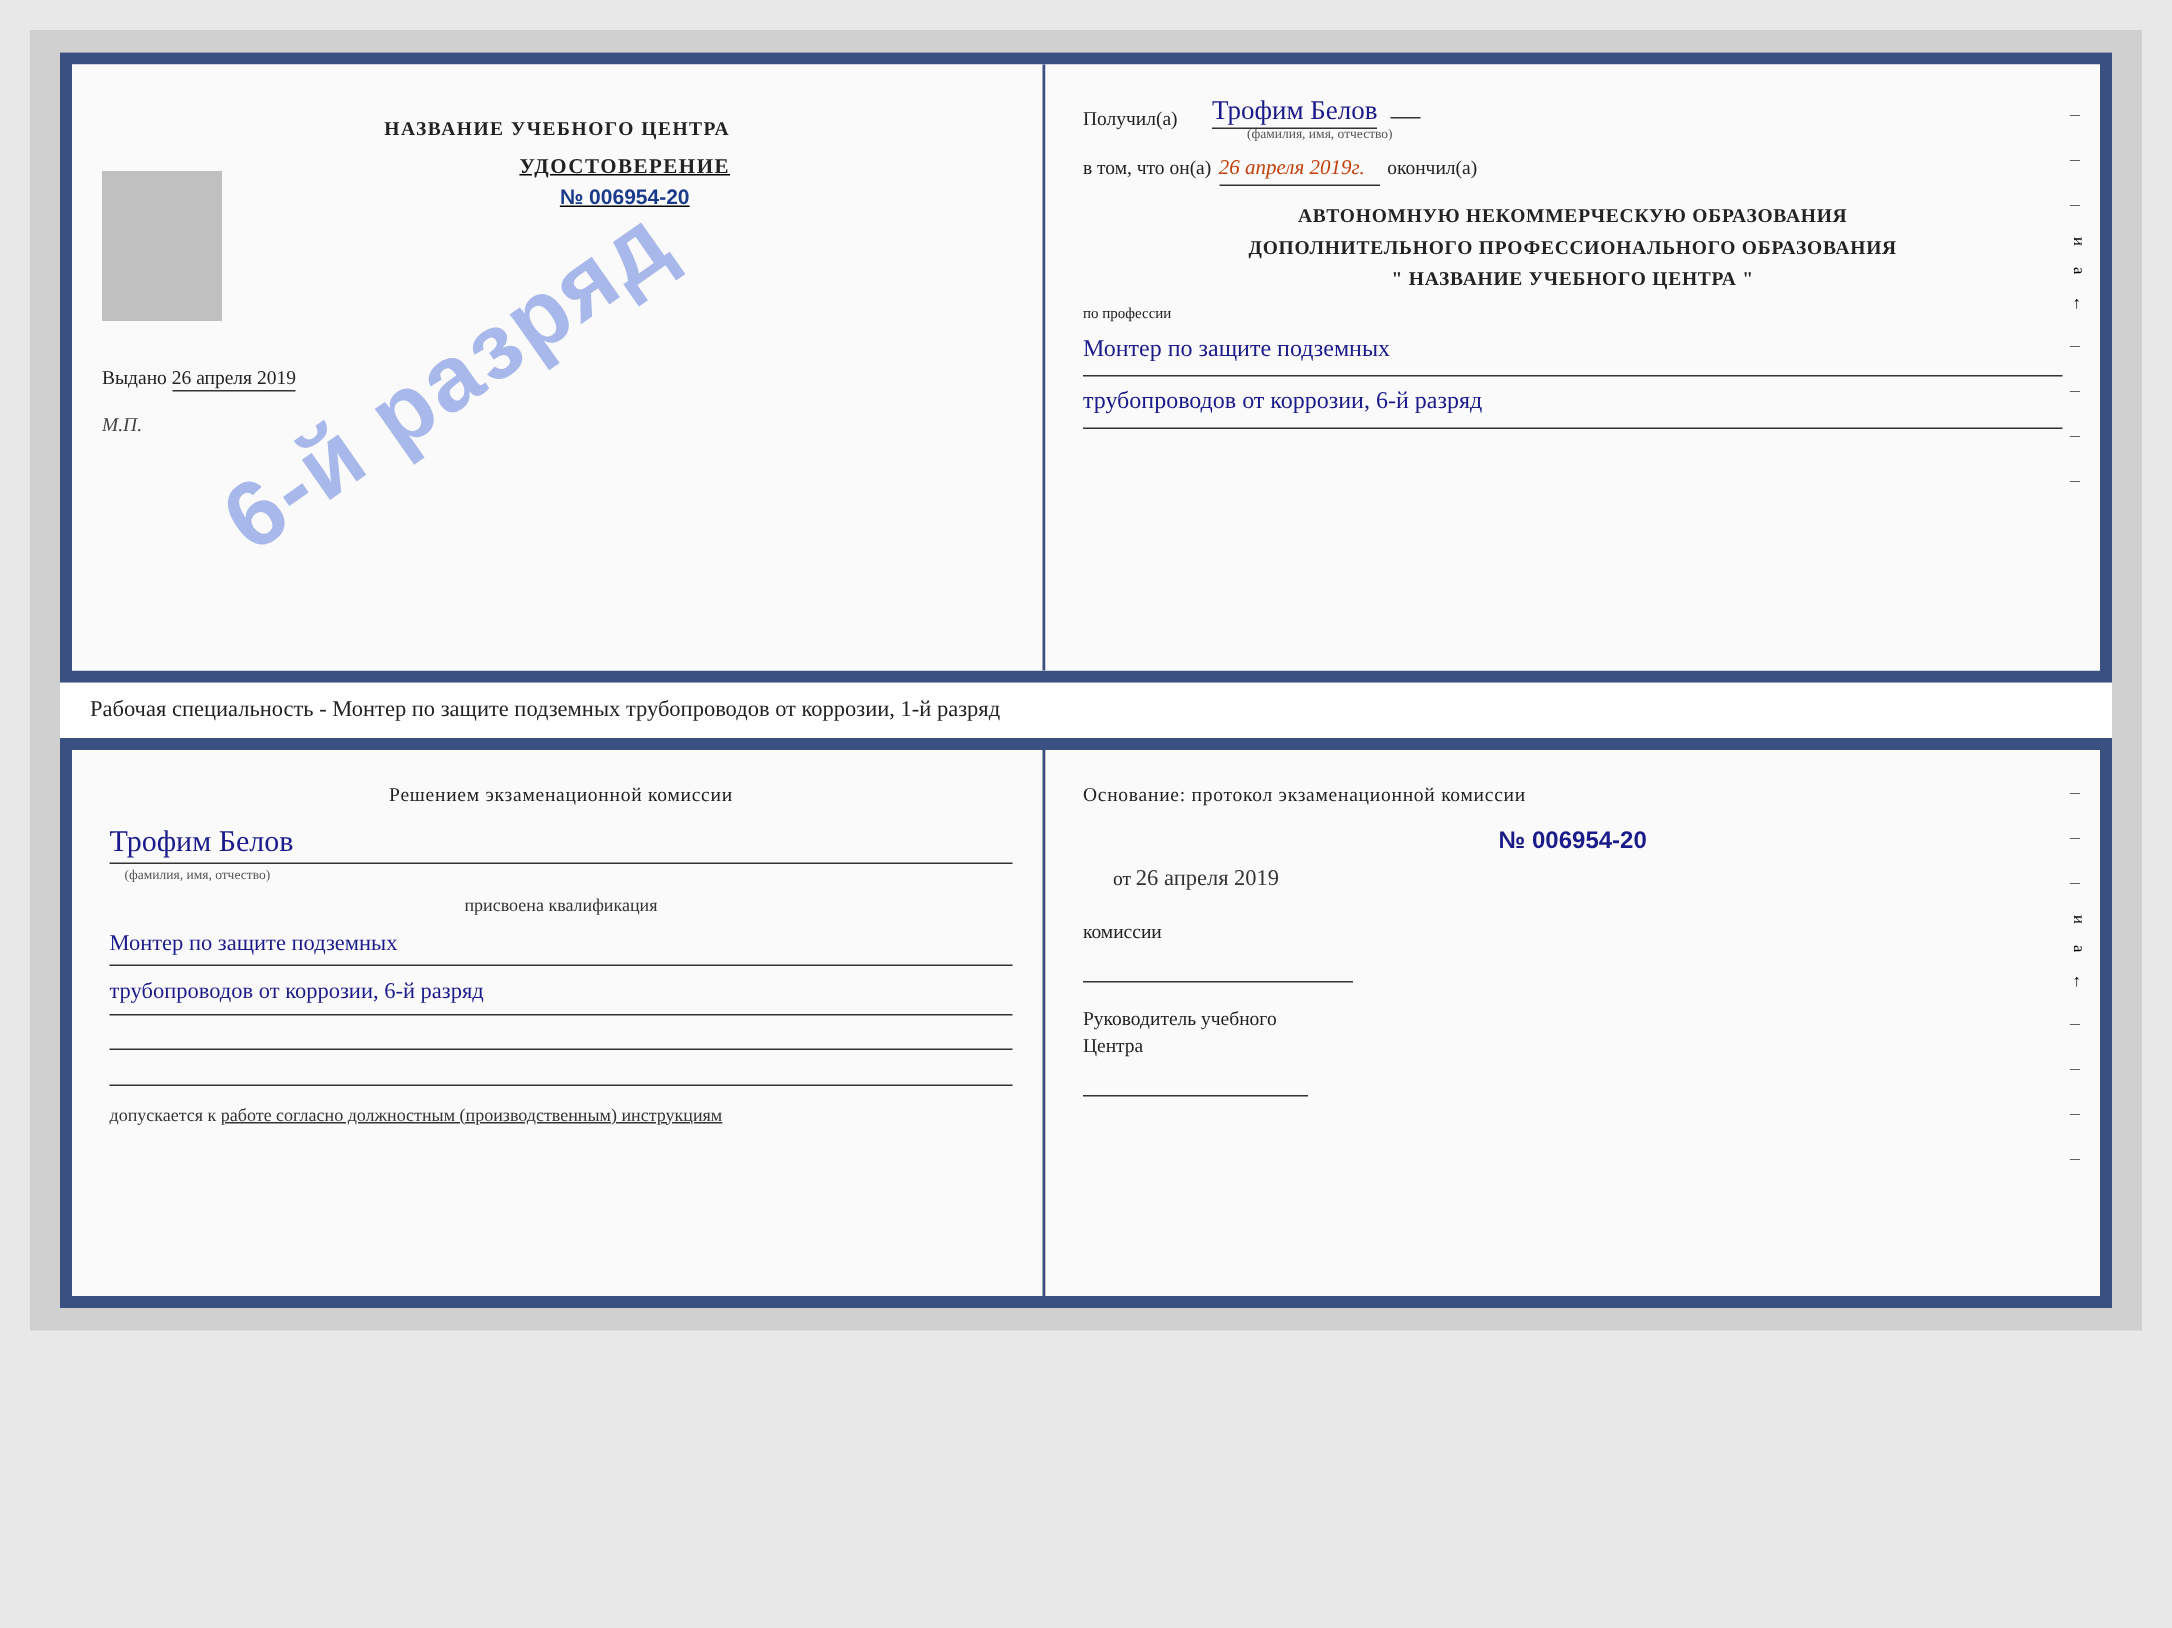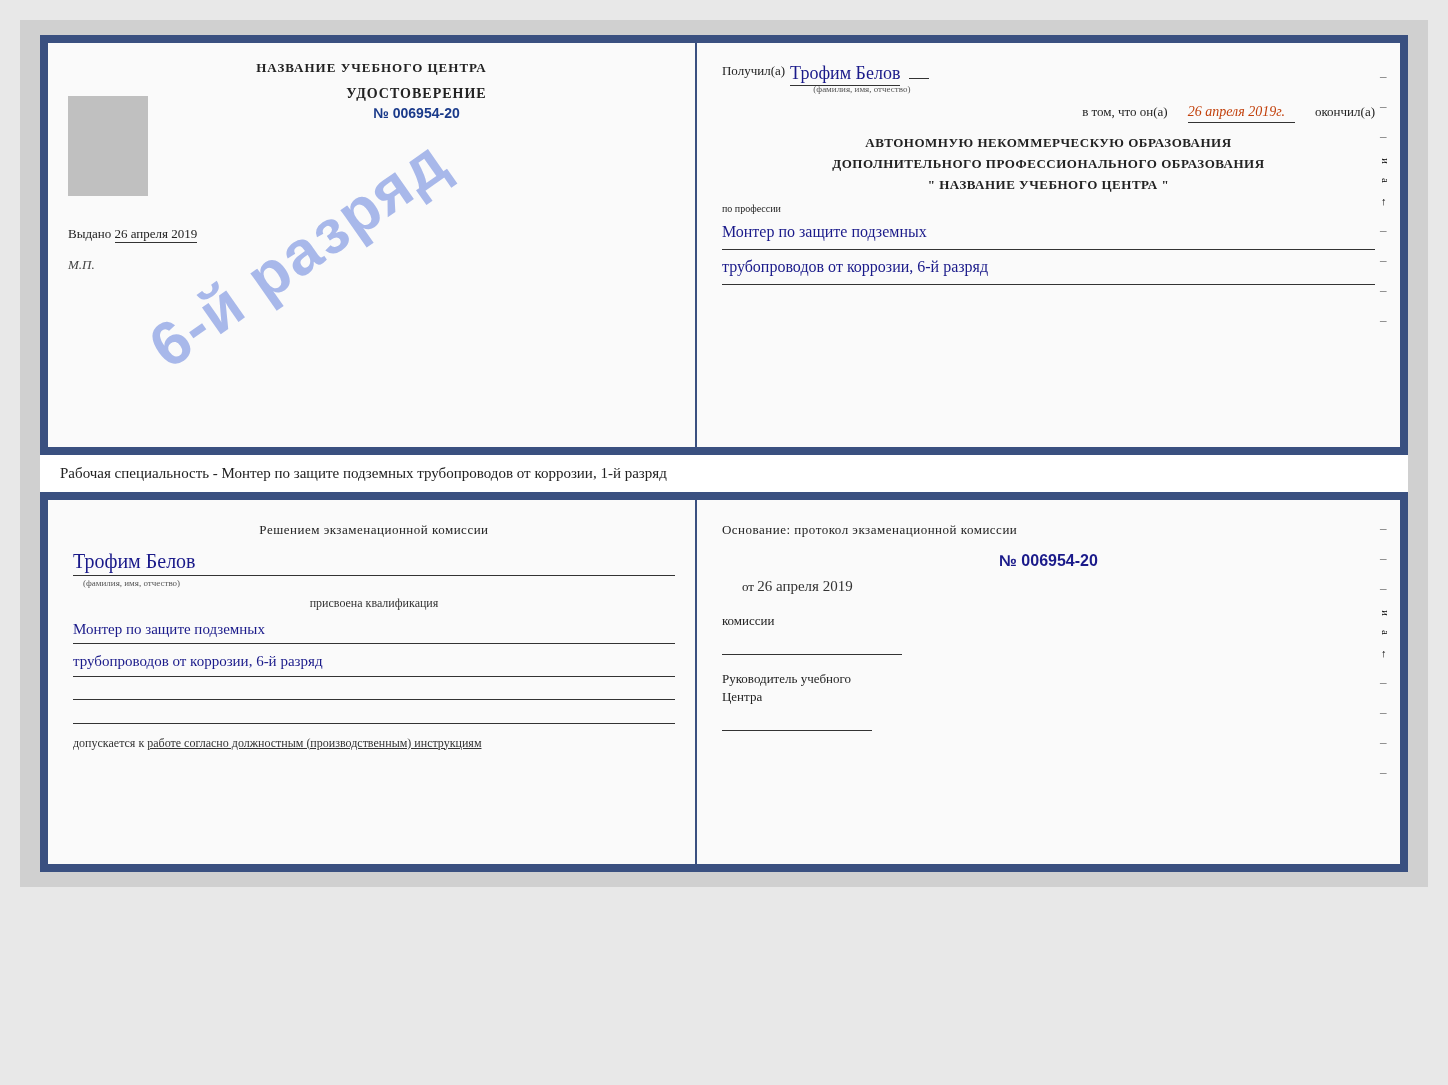--- a/index.html
+++ b/index.html
@@ -22,21 +22,21 @@
       background: #fff;
       border: 8px solid #3a5080;
       margin-bottom: 0;
       position: relative;
       min-height: 420px;
     }
 
     .diploma-left {
       width: 48%;
       border-right: 2px solid #3a5080;
-      padding: 17px 20px 20px 20px;
+      padding: 35px 20px 20px 20px;
       position: relative;
       overflow: hidden;
       background: #fafafa;
     }
 
     .diploma-right {
       width: 52%;
       padding: 20px 25px 20px 25px;
       position: relative;
       background: #fafafa;
@@ -63,20 +63,21 @@
     .gray-box {
       width: 80px;
       height: 100px;
       background: #c0c0c0;
       flex-shrink: 0;
       margin-top: 10px;
     }
 
     .cert-info {
       flex: 1;
+      text-decoration: underline;
     }
 
     .udostoverenie-title {
       font-size: 14px;
       font-weight: bold;
       text-align: center;
       letter-spacing: 1px;
       text-transform: uppercase;
       color: #222;
       margin-bottom: 3px;
@@ -126,22 +127,22 @@
       letter-spacing: 2px;
       font-family: Arial, sans-serif;
     }
 
     
     .right-poluchil {
       font-size: 13px;
       color: #222;
       margin-bottom: 8px;
       display: flex;
-      align-items: flex-start;
-      gap: 5px;
+      align-items: center;
+      gap: 23px;
     }
 
     .handwritten-name {
       font-family: 'Segoe Script', 'Comic Sans MS', cursive;
       font-size: 18px;
       color: #1a1a8a;
       border-bottom: 1px solid #333;
       padding-bottom: 2px;
       position: relative;
     }
@@ -152,22 +153,21 @@
       text-align: center;
       display: block;
     }
 
     .vtom-line {
       font-size: 13px;
       color: #222;
       margin: 10px 0;
       display: flex;
       align-items: baseline;
-      gap: 20px;
-      justify-content: flex-end;
+      gap: 5px;
     }
 
     .handwritten-date {
       font-family: 'Segoe Script', 'Comic Sans MS', cursive;
       font-size: 14px;
       color: #c2410c;
       font-style: italic;
       border-bottom: 1px solid #333;
       padding: 0 10px 2px 0;
     }

